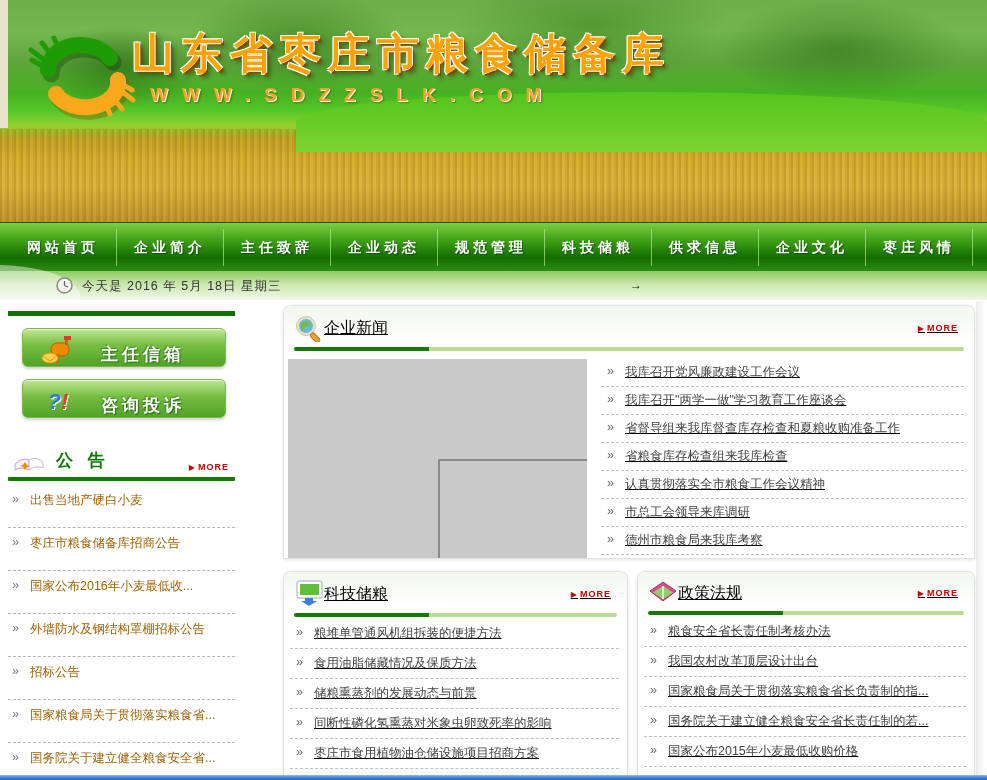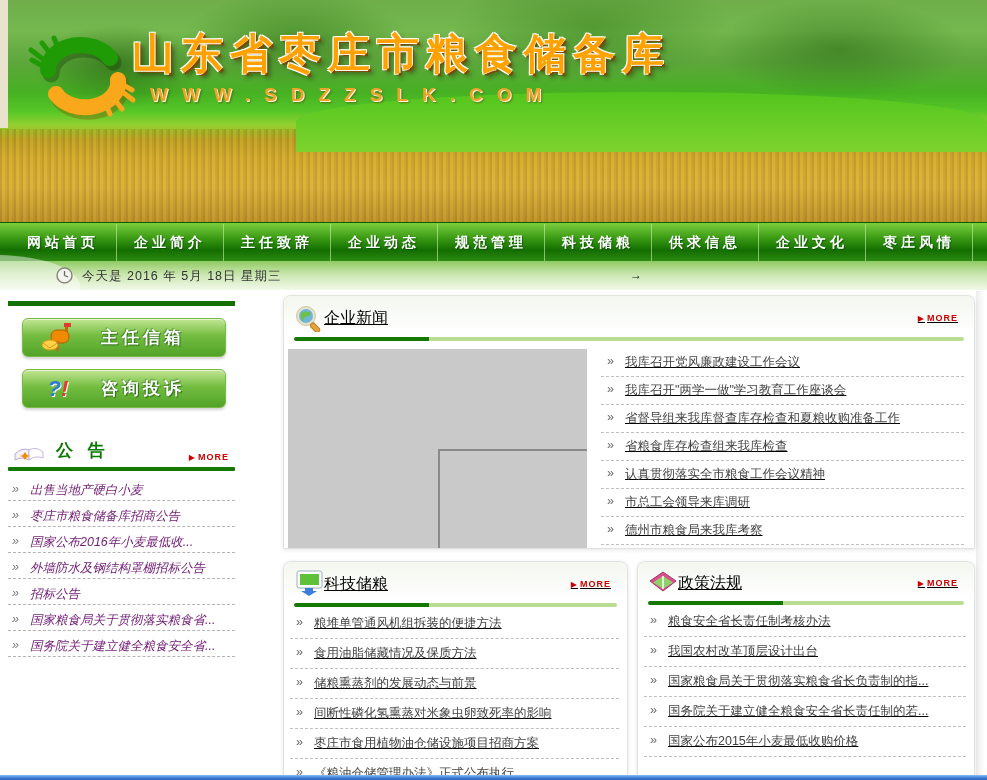--- a/index.html
+++ b/index.html
@@ -24,21 +24,21 @@
     background:linear-gradient(180deg,#53c51e,#7ed32e); z-index:1; }
   .logo { position:absolute; left:6px; top:24px; width:155px; height:105px; z-index:4; }
   .banner-title { position:absolute; left:132px; top:26px; z-index:4;
     font-size:42px; font-weight:bold; color:#ffa200; letter-spacing:7px; white-space:nowrap;
     text-shadow:-1px -1px 0 #fff,1px -1px 0 #fff,-1px 1px 0 #fff,2px 2px 0 #7a4b00,4px 4px 4px rgba(40,20,0,.45); }
   .banner-url { position:absolute; left:150px; top:84px; z-index:4;
     font-size:19px; font-weight:bold; color:#efa32a; letter-spacing:14px; white-space:nowrap;
     text-shadow:1px 1px 0 #fff6dc,2px 2px 2px rgba(80,50,0,.5); }
 
   
-  .nav { display:flex; align-items:center; height:39px; border-top:1px solid #0b5a00;
+  .nav { display:flex; align-items:center; height:49px; border-top:1px solid #0b5a00;
     background:linear-gradient(180deg,#7ccf3e 0%,#3a9a14 40%,#136e00 72%,#2d8a12 100%); }
   .nav-item { padding:0 17px; line-height:37px; color:#ffffff; font-weight:bold; font-size:14px;
     letter-spacing:4px; border-right:1px solid rgba(200,240,170,.6); cursor:pointer; white-space:nowrap;
     text-shadow:1px 1px 1px rgba(0,60,0,.6); }
   .nav-item:first-child { margin-left:10px; }
 
   
   .datebar { position:relative; height:30px; border-bottom:1px solid #ffffff;
     background:linear-gradient(180deg,#8fca62 0%,#c9e6ae 45%,#f1f8e9 100%); }
   .datebar::before { content:""; position:absolute; left:-20px; top:-6px; width:110px; height:42px;
@@ -48,41 +48,41 @@
   .marquee-arrow { position:absolute; left:630px; top:0; line-height:28px; font-size:12px; color:#111; }
 
   
   .main { position:relative; height:489px; background:#fff; overflow:hidden; }
   .main::after { content:""; position:absolute; right:2px; top:0; bottom:0; width:9px;
     background:linear-gradient(90deg, rgba(0,0,0,.07), rgba(0,0,0,0)); }
 
   
   .sidebar { position:absolute; left:8px; top:10px; width:227px; }
   .sidebar-topbar { height:5px; background:#117000; }
-  .side-btn { display:flex; align-items:center; width:204px; height:39px; margin:12px 11px 0 14px;
+  .side-btn { display:flex; align-items:flex-end; width:204px; height:39px; margin:12px 11px 0 14px;
     border:1px solid #77bb44; border-radius:6px; cursor:pointer;
     background:linear-gradient(180deg,#c3e694 0%,#74bd41 45%,#51a328 100%);
     box-shadow:inset 0 1px 0 rgba(255,255,255,.6), 0 2px 3px rgba(0,0,0,.18); }
   .side-btn .btn-icon { width:34px; height:30px; margin-left:18px; }
   .side-btn .btn-label { flex:1; text-align:center; margin-right:14px; font-size:17px; font-weight:bold;
     color:#fff; letter-spacing:4px; text-shadow:1px 1px 1px #2a6b10, -1px -1px 1px rgba(0,80,0,.4); }
   .qa-glyphs { width:34px; height:30px; margin-left:18px; font-weight:bold; font-style:italic; font-size:22px; line-height:30px; text-align:center; }
   .qa-glyphs .q { color:#2e7bd6; text-shadow:1px 1px 0 #fff; }
   .qa-glyphs .e { color:#e23a2e; text-shadow:1px 1px 0 #fff; }
 
   .sec-head { display:flex; align-items:flex-end; }
   .sec-head .sec-title { font-size:17px; font-weight:bold; color:#0a7a00; letter-spacing:5px; margin-left:10px; white-space:nowrap; }
   .more { margin-left:auto; margin-right:6px; font-size:9px; font-weight:bold; color:#cc0000; letter-spacing:1px; cursor:pointer; white-space:nowrap; }
   .more::before { content:"▶"; font-size:8px; margin-right:2px; }
 
   .notice-head { margin-top:30px; padding-left:4px; }
   .side-underline { height:4px; background:#157800; margin-top:5px; border-radius:1px; }
   .side-list { list-style:none; margin-top:4px; }
-  .side-list li { position:relative; padding:7px 0 1px 22px; font-size:12.5px; color:#701a75;
-    border-bottom:1px dashed #b5b5b5; cursor:pointer; white-space:nowrap; overflow:hidden;font-style:italic; }
+  .side-list li { position:relative; padding:7px 0 18px 22px; font-size:12.5px; color:#a16207;
+    border-bottom:1px dashed #b5b5b5; cursor:pointer; white-space:nowrap; overflow:hidden; }
   .side-list li::before { content:"»"; position:absolute; left:4px; color:#777; }
 
   
   .content { position:absolute; left:283px; top:4px; width:692px; }
   .panel { background:#fff; border:1px solid #e2e2e2; border-radius:8px 8px 0 0;
     box-shadow:0 1px 4px rgba(0,0,0,.10);text-decoration:underline; }
   .panel-head { display:flex; align-items:center; padding:8px 10px 0 10px;
     background:linear-gradient(180deg,#f3f7ee,#ffffff); border-radius:8px 8px 0 0; }
   .panel-underline { height:4px; margin:5px 10px 0 10px; border-radius:2px;
     background:linear-gradient(90deg,#157800 0 135px,#b9dd92 135px 100%); }

